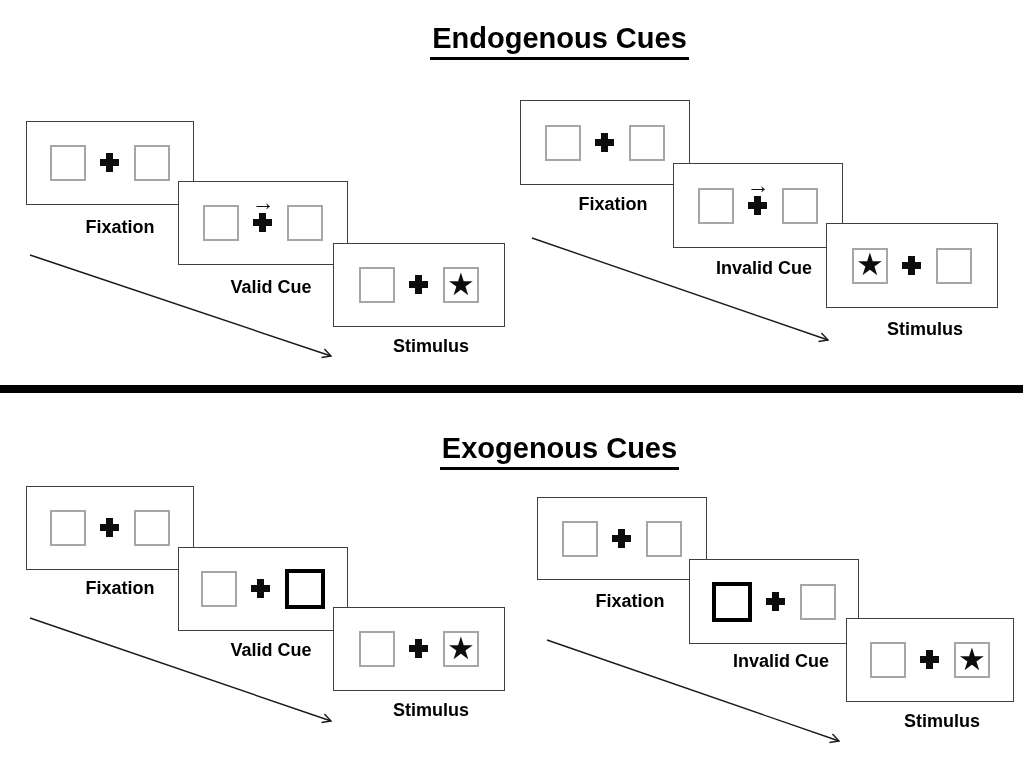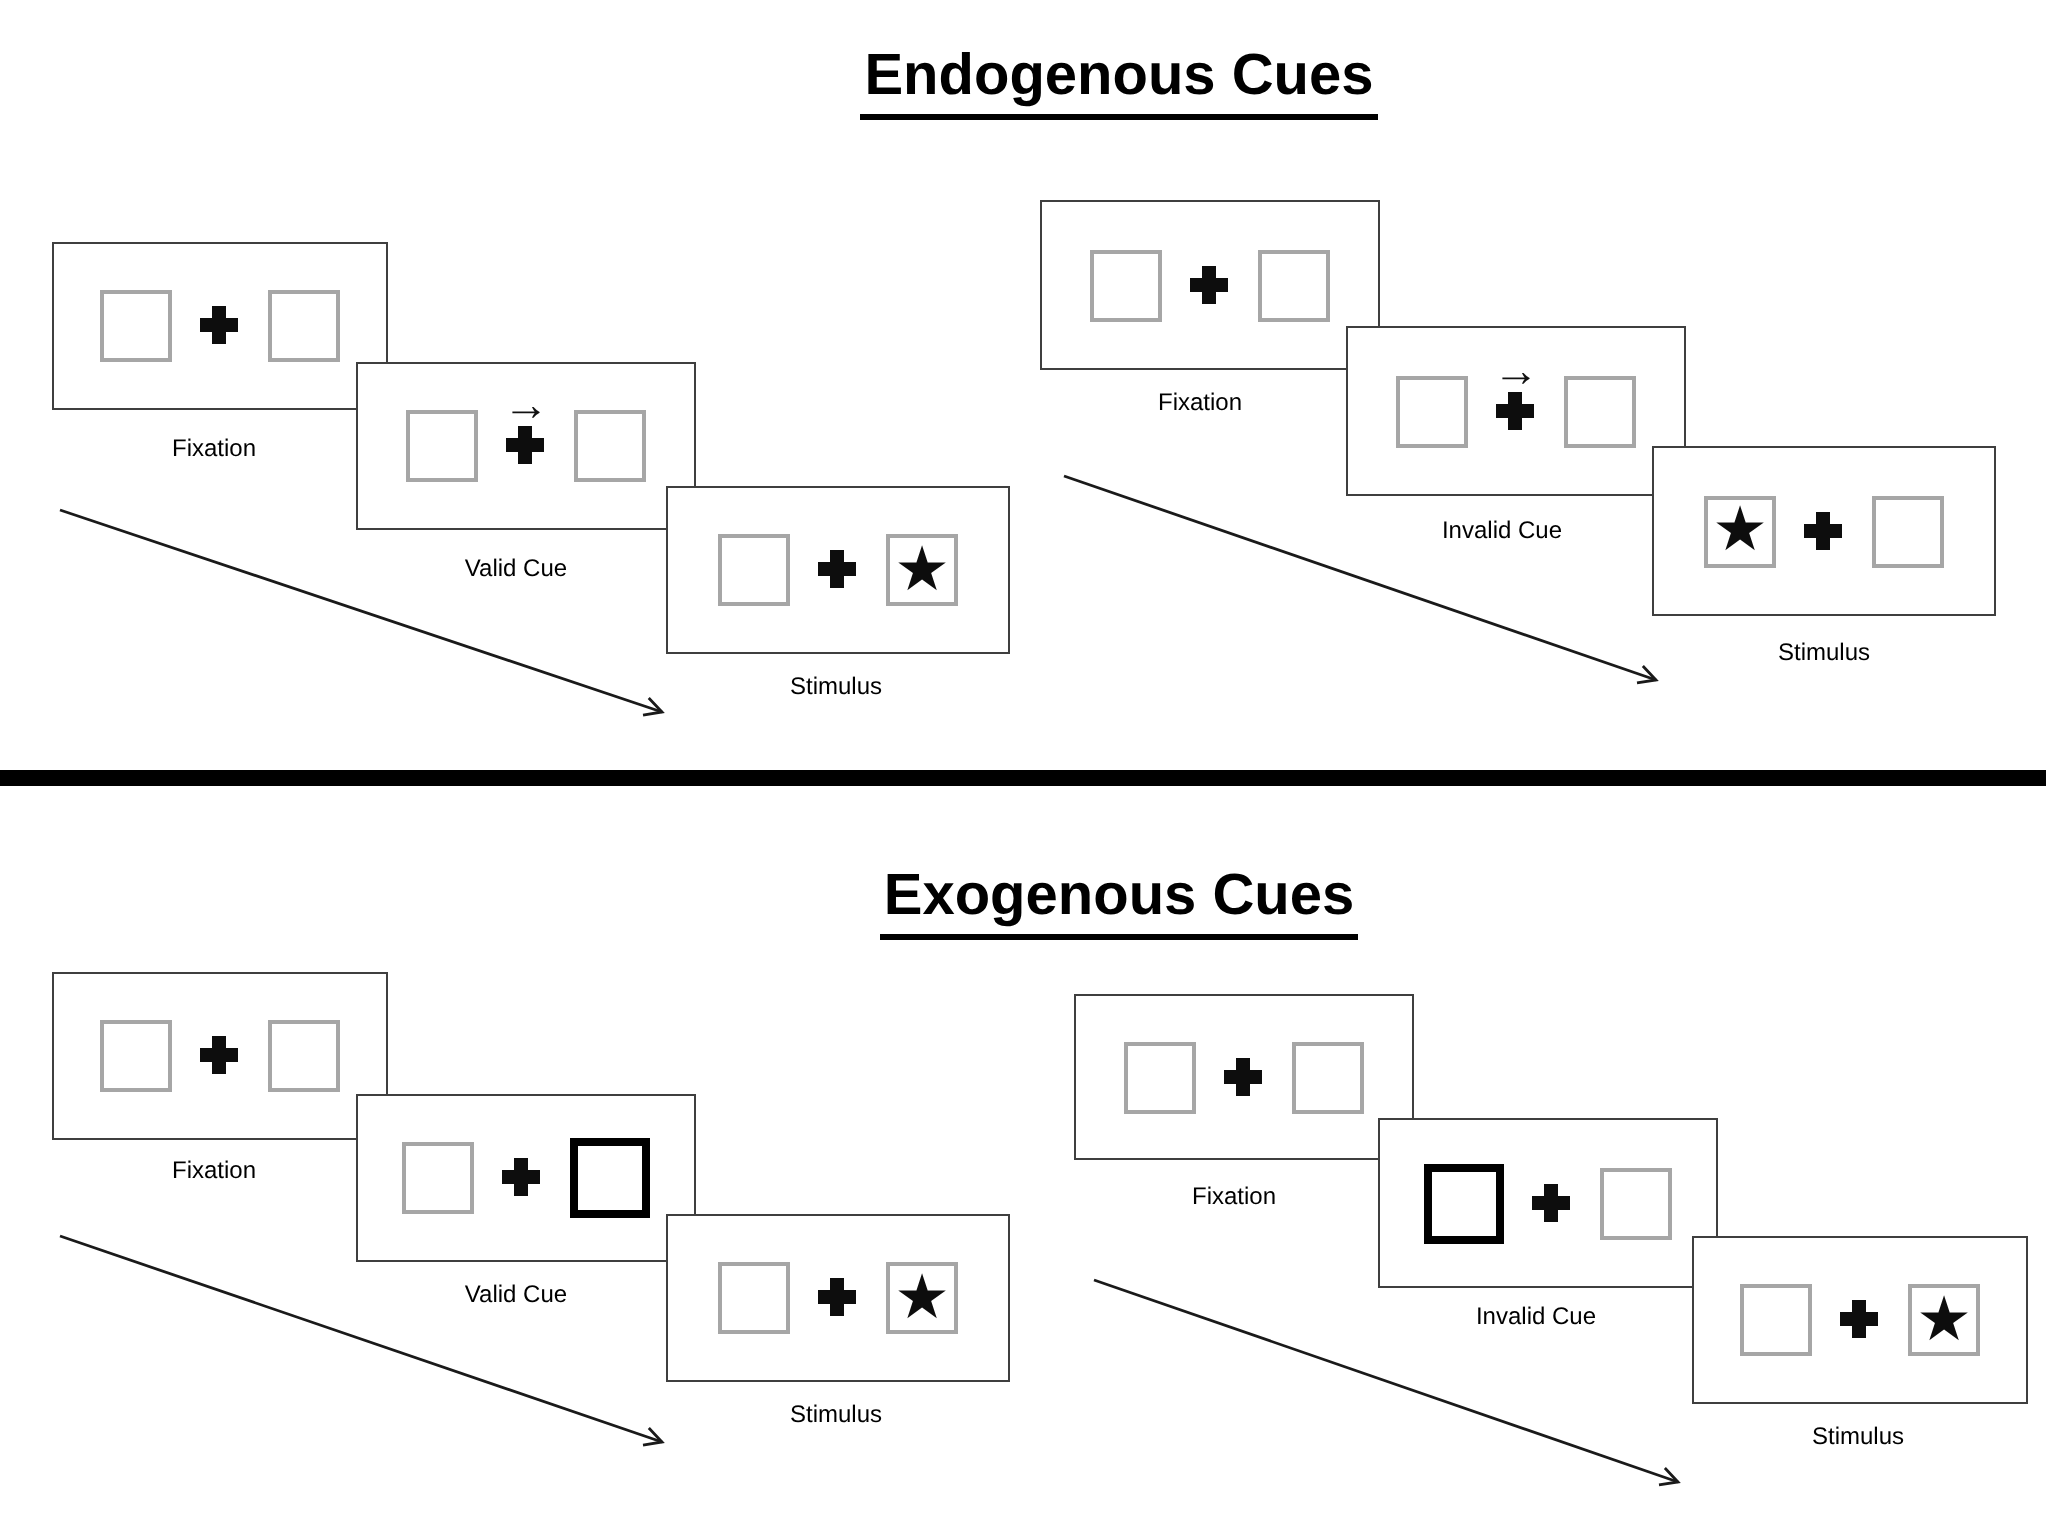--- a/index.html
+++ b/index.html
@@ -27,21 +27,21 @@
   .plus{position:absolute;left:1px;top:1px;width:19px;height:19px;}
   .plus .pv{position:absolute;left:6px;top:0;width:7px;height:19px;background:#0d0d0d;}
   .plus .ph{position:absolute;left:0;top:6px;width:19px;height:7px;background:#0d0d0d;}
   .cuearrow{
     position:absolute;left:50%;top:-21px;transform:translateX(-50%);
     font-size:23px;line-height:1;color:#111;font-weight:normal;
   }
   .star{font-size:31px;line-height:31px;color:#0d0d0d;margin-top:-2px;}
   .label{
     position:absolute;transform:translateX(-50%);
-    font-size:12px;font-weight:normal;white-space:nowrap;
+    font-size:18px;font-weight:bold;white-space:nowrap;margin-left:13px;
   }
   .tarrow{position:absolute;z-index:0;}
 </style>
 </head>
 <body>
 
 <div>
 
   <div class="sec-title" style="top:22px;">
     <span class="u">Endogenous Cues</span>

